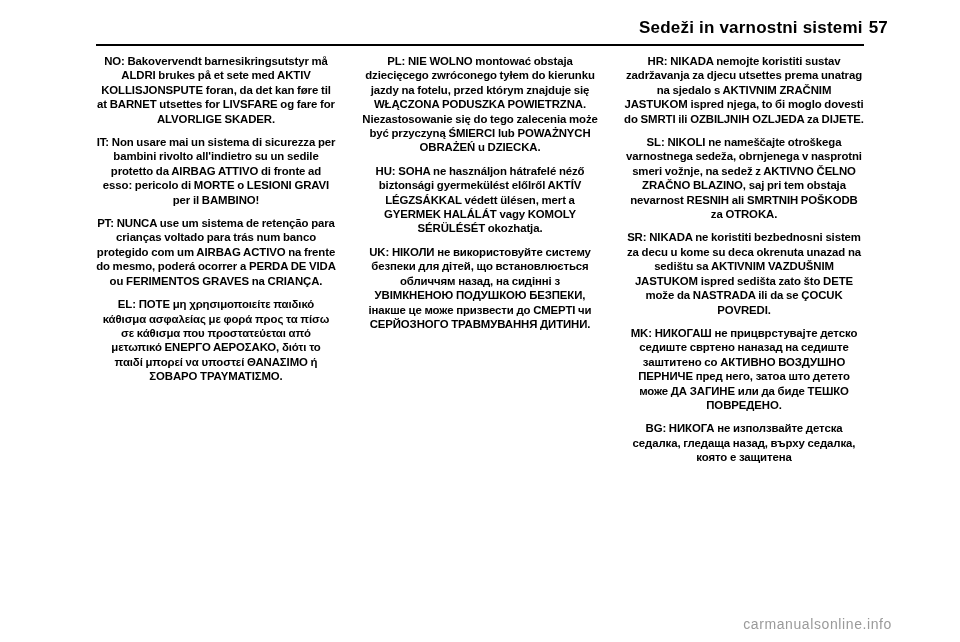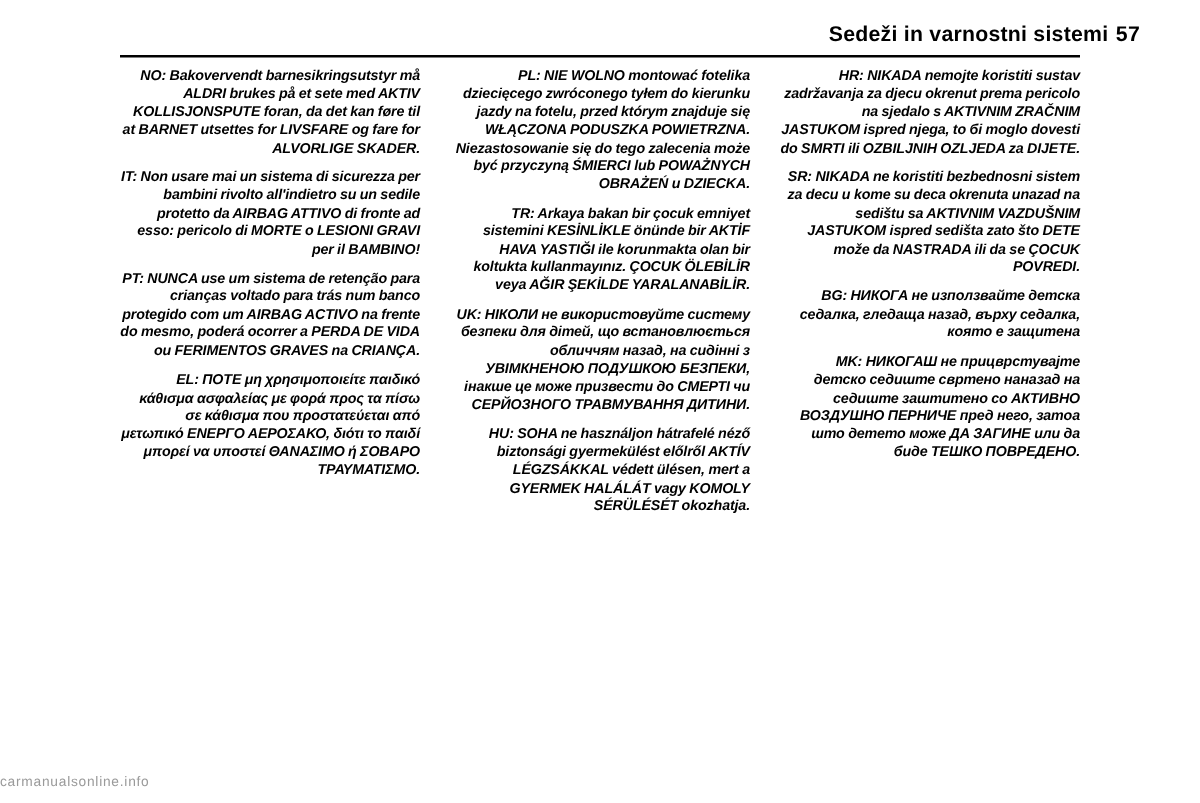--- a/index.html
+++ b/index.html
@@ -21,21 +21,21 @@
     width: 960px;
     height: 642px;
     background: #ffffff;
   }
   .header {
     position: absolute;
     left: 0;
     top: 18px;
     width: 960px;
     text-align: right;
-    padding-right: 48px;
+    padding-right: 72px;
     box-sizing: border-box;
     font-size: 17px;
     font-weight: bold;
     letter-spacing: 0.2px;
   }
   .header .title {
     display: inline;
   }
   .header .pageno {
     display: inline;
@@ -58,33 +58,32 @@
     display: flex;
     gap: 24px;
   }
   .col {
     width: 240px;
     font-size: 11.4px;
     line-height: 14.4px;
   }
   .col p {
     margin: 0 0 9px 0;
-    text-align: right;
+    text-align: center;
     font-weight: bold;
     letter-spacing: -0.1px;
     word-spacing: -0.3px;
-    font-style: italic;
   }
   .footer {
     position: absolute;
     left: 0;
     bottom: 10px;
     width: 892px;
-    text-align: left;
-    font-size: 11px;
+    text-align: right;
+    font-size: 14px;
     color: #9a9a9a;
     letter-spacing: 0.6px;
   }
 </style>
 </head>
 <body>
 
 <div class="page">
 
   <div class="header">
@@ -96,30 +95,30 @@
   <div class="columns">
 
     <div class="col">
       <p>NO: Bakovervendt barnesikringsutstyr må ALDRI brukes på et sete med AKTIV KOLLISJONSPUTE foran, da det kan føre til at BARNET utsettes for LIVSFARE og fare for ALVORLIGE SKADER.</p>
       <p>IT: Non usare mai un sistema di sicurezza per bambini rivolto all'indietro su un sedile protetto da AIRBAG ATTIVO di fronte ad esso: pericolo di MORTE o LESIONI GRAVI per il BAMBINO!</p>
       <p>PT: NUNCA use um sistema de retenção para crianças voltado para trás num banco protegido com um AIRBAG ACTIVO na frente do mesmo, poderá ocorrer a PERDA DE VIDA ou FERIMENTOS GRAVES na CRIANÇA.</p>
       <p>EL: ΠΟΤΕ μη χρησιμοποιείτε παιδικό κάθισμα ασφαλείας με φορά προς τα πίσω σε κάθισμα που προστατεύεται από μετωπικό ΕΝΕΡΓΟ ΑΕΡΟΣΑΚΟ, διότι το παιδί μπορεί να υποστεί ΘΑΝΑΣΙΜΟ ή ΣΟΒΑΡΟ ΤΡΑΥΜΑΤΙΣΜΟ.</p>
     </div>
 
     <div class="col">
-      <p>PL: NIE WOLNO montować fotelika dziecięcego zwróconego tyłem do kierunku jazdy na fotelu, przed którym znajduje się WŁĄCZONA PODUSZKA POWIETRZNA. Niezastosowanie się do tego zalecenia może być przyczyną ŚMIERCI lub POWAŻNYCH OBRAŻEŃ u DZIECKA.</p>
-      <p>TR: Arkaya bakan bir çocuk emniyet sistemini KESİNLİKLE önünde bir AKTİF HAVA YASTIĞI ile korunmakta olan bir koltukta kullanmayınız. ÇOCUK ÖLEBİLİR veya AĞIR ŞEKİLDE YARALANABİLİR.</p>
+      <p>PL: NIE WOLNO montować obstaja dziecięcego zwróconego tyłem do kierunku jazdy na fotelu, przed którym znajduje się WŁĄCZONA PODUSZKA POWIETRZNA. Niezastosowanie się do tego zalecenia może być przyczyną ŚMIERCI lub POWAŻNYCH OBRAŻEŃ u DZIECKA.</p>
+      <p>HU: SOHA ne használjon hátrafelé néző biztonsági gyermekülést előlről AKTÍV LÉGZSÁKKAL védett ülésen, mert a GYERMEK HALÁLÁT vagy KOMOLY SÉRÜLÉSÉT okozhatja.</p>
       <p>UK: НІКОЛИ не використовуйте систему безпеки для дітей, що встановлюється обличчям назад, на сидінні з УВІМКНЕНОЮ ПОДУШКОЮ БЕЗПЕКИ, інакше це може призвести до СМЕРТІ чи СЕРЙОЗНОГО ТРАВМУВАННЯ ДИТИНИ.</p>
-      <p>HU: SOHA ne használjon hátrafelé néző biztonsági gyermekülést előlről AKTÍV LÉGZSÁKKAL védett ülésen, mert a GYERMEK HALÁLÁT vagy KOMOLY SÉRÜLÉSÉT okozhatja.</p>
     </div>
 
     <div class="col">
-      <p>HR: NIKADA nemojte koristiti sustav zadržavanja za djecu okrenut prema pericolo na sjedalo s AKTIVNIM ZRAČNIM JASTUKOM ispred njega, to бi moglo dovesti do SMRTI ili OZBILJNIH OZLJEDA za DIJETE.</p>
+      <p>HR: NIKADA nemojte koristiti sustav zadržavanja za djecu utsettes prema unatrag na sjedalo s AKTIVNIM ZRAČNIM JASTUKOM ispred njega, to бi moglo dovesti do SMRTI ili OZBILJNIH OZLJEDA za DIJETE.</p>
+      <p>SL: NIKOLI ne nameščajte otroškega varnostnega sedeža, obrnjenega v nasprotni smeri vožnje, na sedež z AKTIVNO ČELNO ZRAČNO BLAZINO, saj pri tem obstaja nevarnost RESNIH ali SMRTNIH POŠKODB za OTROKA.</p>
       <p>SR: NIKADA ne koristiti bezbednosni sistem za decu u kome su deca okrenuta unazad na sedištu sa AKTIVNIM VAZDUŠNIM JASTUKOM ispred sedišta zato što DETE može da NASTRADA ili da se ÇOCUK POVREDI.</p>
+      <p>MK: НИКОГАШ не прицврстувајте детско седиште свртено наназад на седиште заштитено со АКТИВНО ВОЗДУШНО ПЕРНИЧЕ пред него, затоа што детето може ДА ЗАГИНЕ или да биде ТЕШКО ПОВРЕДЕНО.</p>
       <p>BG: НИКОГА не използвайте детска седалка, гледаща назад, върху седалка, която е защитена</p>
-      <p>MK: НИКОГАШ не прицврстувајте детско седиште свртено наназад на седиште заштитено со АКТИВНО ВОЗДУШНО ПЕРНИЧЕ пред него, затоа што детето може ДА ЗАГИНЕ или да биде ТЕШКО ПОВРЕДЕНО.</p>
     </div>
 
   </div>
 
   <div class="footer">carmanualsonline.info</div>
 
 </div>
 
 </body></html>

